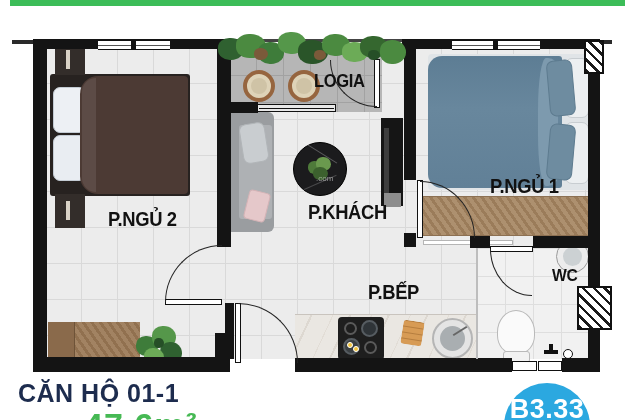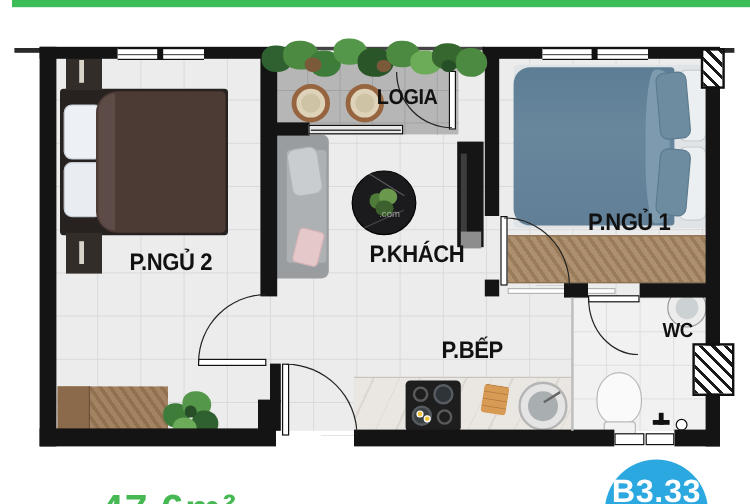--- a/index.html
+++ b/index.html
@@ -196,19 +196,20 @@
     <span class="blob" style="left:150px;top:18px;width:12px;height:10px;background:#264f27;"></span>
   </div>
 
   <div class="label" style="left:108px;top:208px;font-size:20px;">P.NGỦ 2</div>
   <div class="label" style="left:314px;top:71px;font-size:18px;">LOGIA</div>
   <div class="label" style="left:308px;top:201px;font-size:20px;">P.KHÁCH</div>
   <div class="label" style="left:490px;top:175px;font-size:20px;">P.NGỦ 1</div>
   <div class="label" style="left:368px;top:281px;font-size:20px;">P.BẾP</div>
   <div class="label" style="left:552px;top:266px;font-size:17px;">WC</div>
 
+  <div class="abs" style="left:18px;top:379px;font-size:25px;font-weight:800;color:#1d2c4e;letter-spacing:.5px;">CĂN HỘ 01-1</div>
   <div class="abs" style="left:84px;top:406px;font-size:34px;font-weight:800;color:#46b954;letter-spacing:1px;">47.6m²</div>
 
   <div class="circ" style="left:504px;top:383px;width:86px;height:86px;background:#2ba8e0;">
     <div class="abs" style="left:0;top:11px;width:86px;text-align:center;font-size:27px;font-weight:800;color:#fff;letter-spacing:.5px;">B3.33</div>
   </div>
 
 </div>
 
 </body></html>

